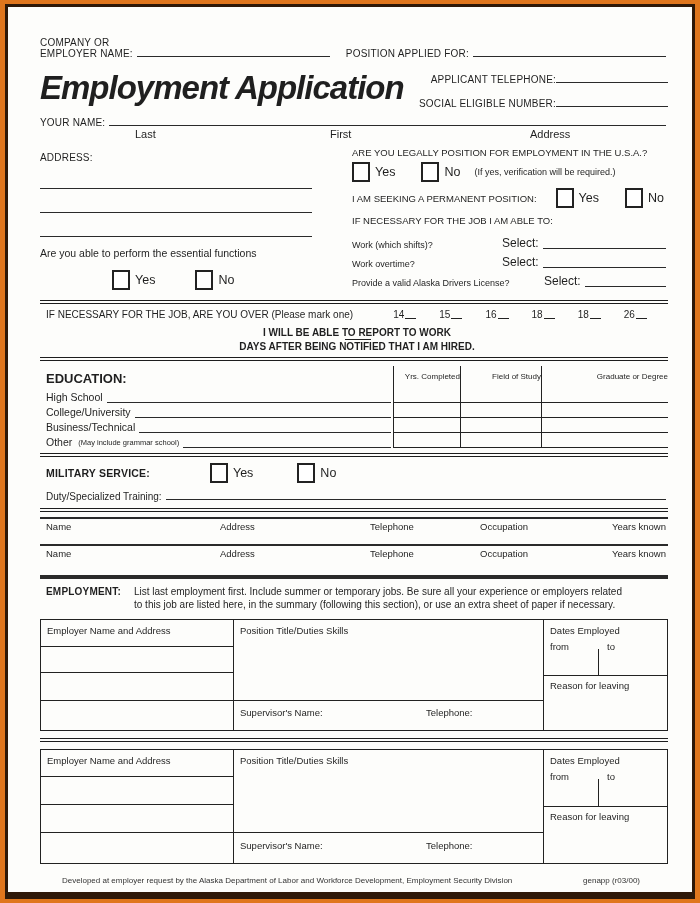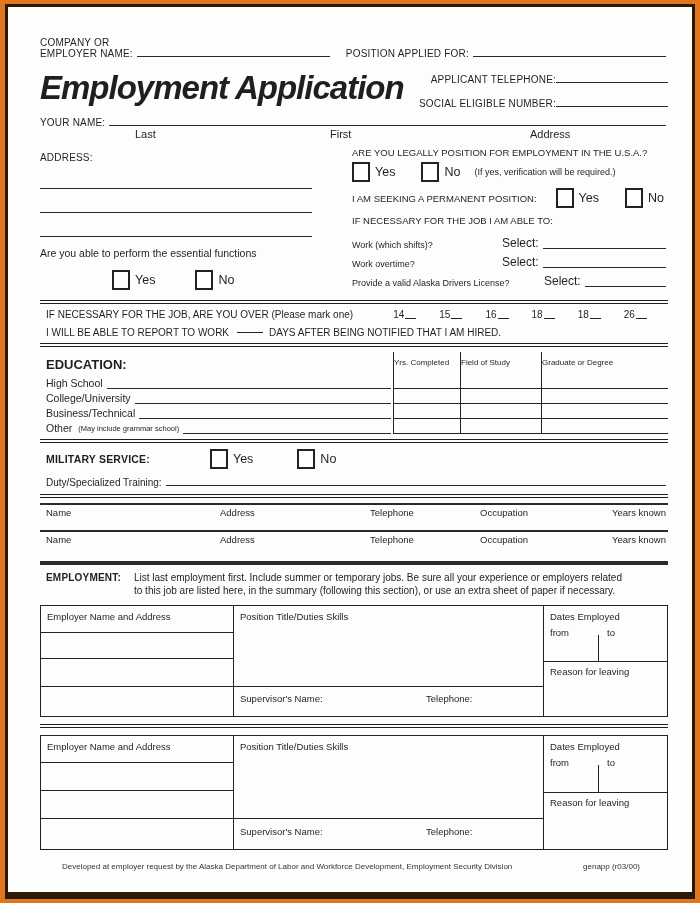--- a/index.html
+++ b/index.html
@@ -57,25 +57,25 @@
   .able-lbl{font-size:9.5px;margin:3px 0 5px 0;}
   .sel-row{display:flex;align-items:flex-end;height:19px;}
   .sel-q{font-size:9px;width:150px;flex:none;}
   .sel-word{font-size:12px;flex:none;}
   .sel-row .fill-line{margin-bottom:1px;}
   
   .age-row{display:flex;align-items:flex-end;font-size:10px;margin:4px 0 2px 6px;}
   .ages{display:flex;margin-left:40px;gap:22px;}
   .age{display:flex;align-items:flex-end;}
   .blank-sm{display:inline-block;width:11px;border-bottom:1.5px solid #222;height:1px;margin:0 1px 1px 1px;}
-  .report-row{display:flex;align-items:center;font-size:10px;font-weight:normal;margin:7px 0 3px 6px;}
+  .report-row{display:flex;align-items:center;font-size:10px;font-weight:bold;margin:7px 0 3px 6px;flex-direction:column;}
   .blank-md{display:inline-block;width:26px;border-bottom:1.5px solid #222;height:1px;margin:0 6px 1px 8px;}
   
   .edu{display:grid;grid-template-columns:353px 67px 81px 1fr;}
-  .edu .hc{border-left:1.5px solid #222;font-size:8px;text-align:left;padding-top:6px;height:22px;box-sizing:border-box;}
+  .edu .hc{border-left:1.5px solid #222;font-size:8px;text-align:right;padding-top:6px;height:22px;box-sizing:border-box;}
   .edu .hl{font-size:13px;font-weight:bold;padding:5px 0 0 6px;height:22px;box-sizing:border-box;}
   .edu .rl{display:flex;align-items:flex-end;font-size:10.5px;padding-left:6px;height:15px;box-sizing:border-box;}
   .edu .rl .fill-line{margin-bottom:0;}
   .edu .rc{border-left:1.5px solid #222;border-bottom:1.5px solid #222;}
   .edu .note-sm{font-size:7.5px;margin:0 0 1px 6px;}
   
   .mil-row{display:flex;align-items:center;margin:6px 0 2px 6px;}
   .mil-row .lbl{font-weight:bold;font-size:10.5px;margin-right:60px;}
   .duty-row{display:flex;align-items:flex-end;margin:8px 0 6px 6px;font-size:10px;}
   

